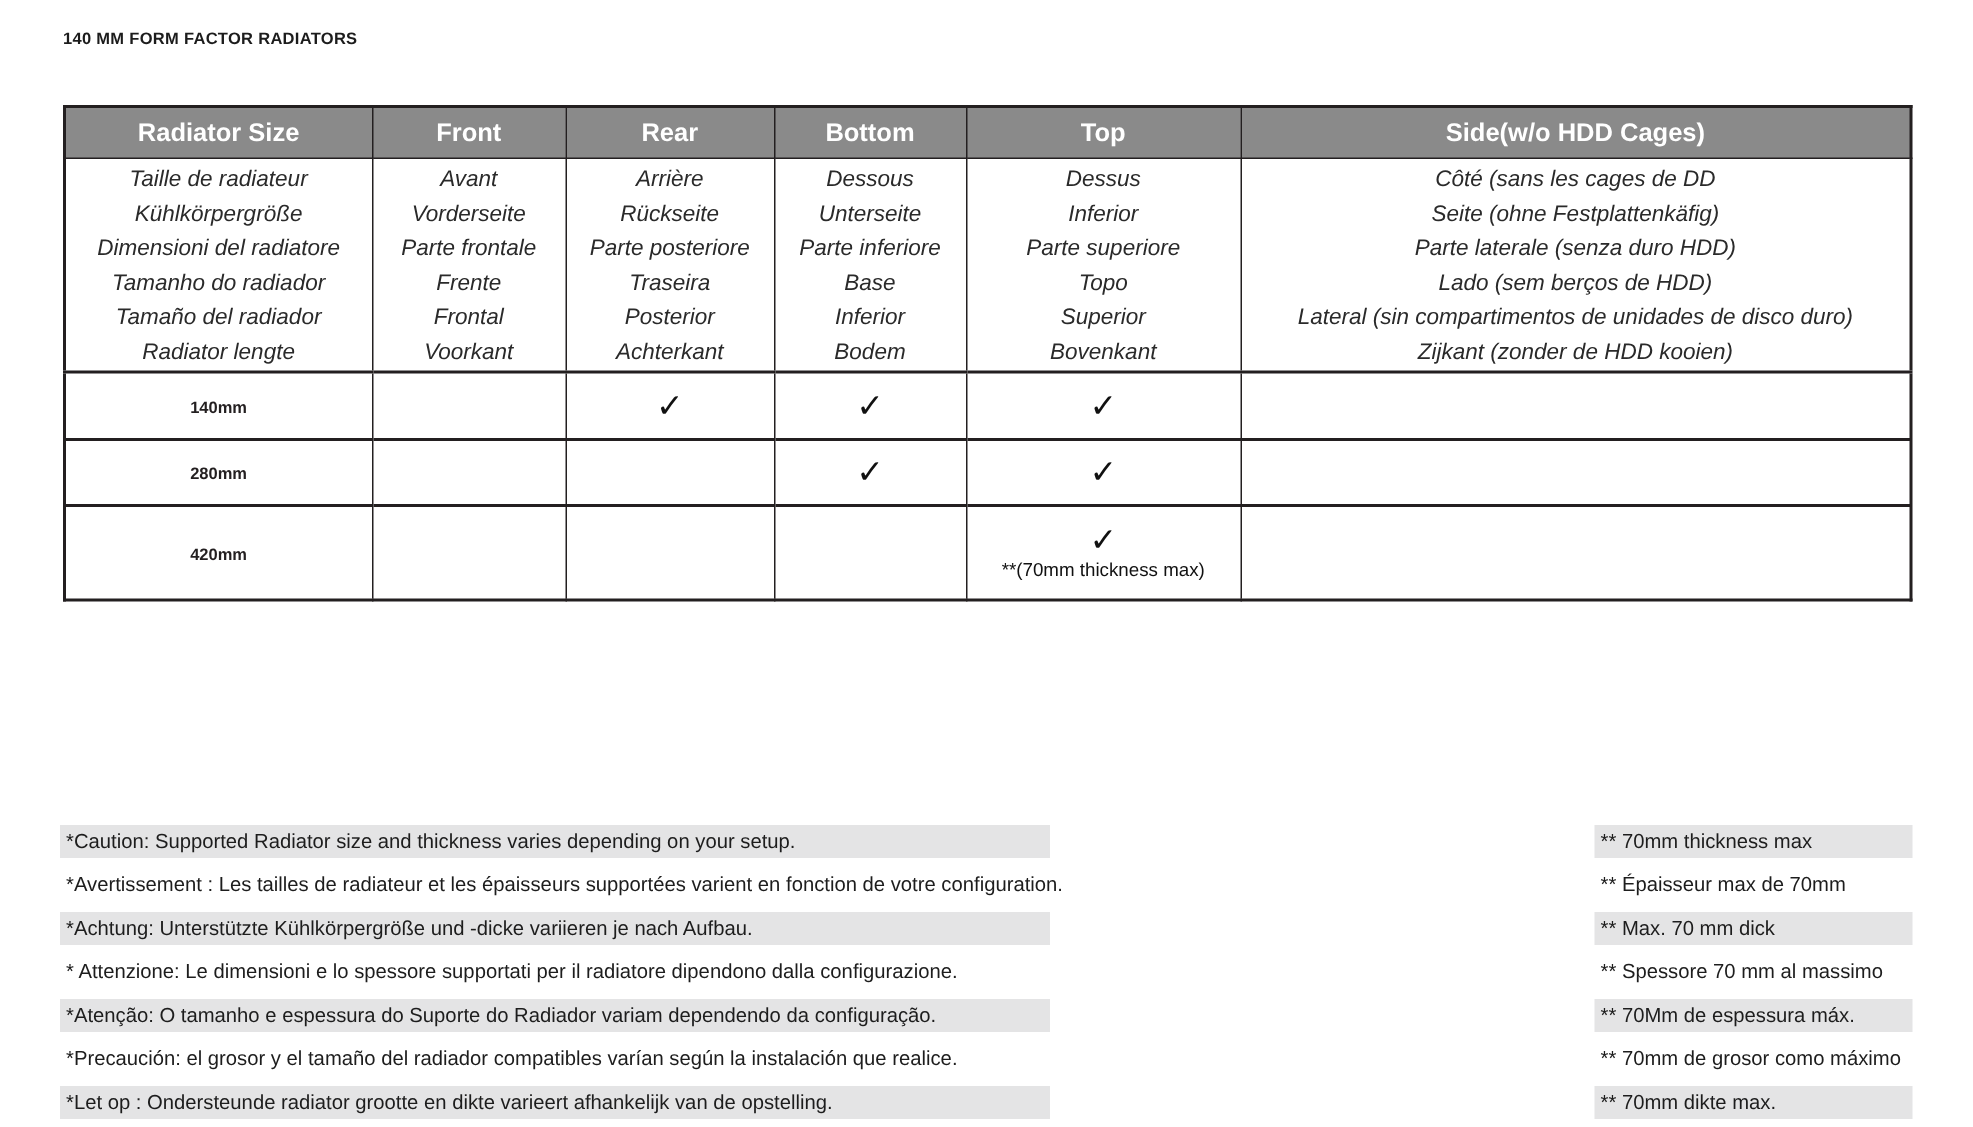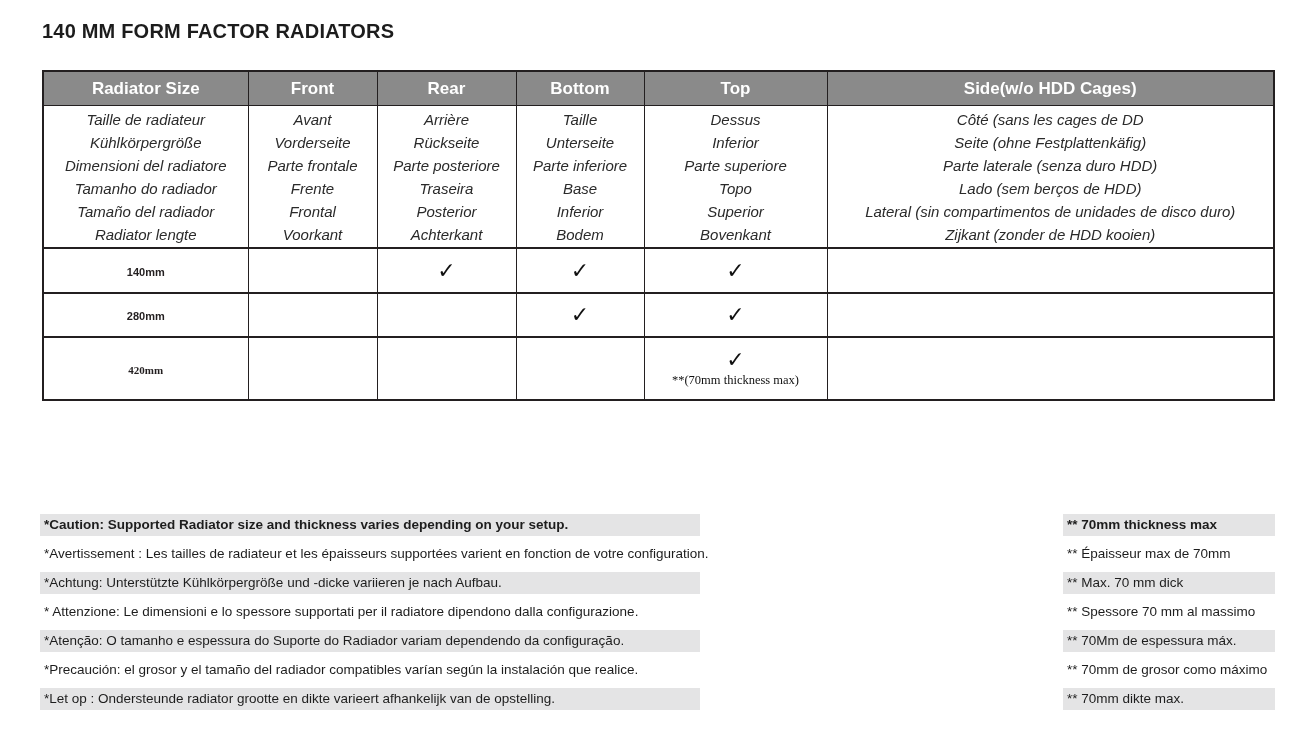--- a/index.html
+++ b/index.html
@@ -4,21 +4,21 @@
 <style>
   html,body{margin:0;padding:0;}
   body{
     width:1315px;height:751px;position:relative;background:#ffffff;
     font-family:"Liberation Sans","DejaVu Sans",sans-serif;
     color:var(--text,#231f20);
     -webkit-font-smoothing:antialiased;
   }
   .title{
     position:absolute;left:42px;top:20px;margin:0;
-    font-size:20px;font-weight:700;letter-spacing:.2px;color:#1c1c1c;
+    font-size:11px;font-weight:700;letter-spacing:.2px;color:#1c1c1c;
   }
   table.radiator-table{
     position:absolute;left:42px;top:70px;width:1231px;
     border-collapse:collapse;table-layout:fixed;
     border:2px solid var(--border,#231f20);
   }
   table.radiator-table th,
   table.radiator-table td{
     border:1px solid var(--border,#231f20);
     padding:0;text-align:center;vertical-align:middle;
@@ -39,21 +39,21 @@
   }
   .cell-stack{display:flex;flex-direction:column;align-items:center;justify-content:center;gap:3px;}
   .top-note{font-size:12.5px;line-height:1.1;color:#111;}
   .notes-left{position:absolute;left:40px;top:514px;width:660px;}
   .notes-right{position:absolute;left:1063px;top:514px;width:212px;}
   .note-row{
     height:22px;line-height:22px;margin-bottom:7px;
     font-size:13.5px;padding-left:4px;white-space:nowrap;color:#1d1d1d;
   }
   .note-row.shaded{background:var(--note-shaded,#e4e4e5);}
-  .note-row.bold{font-weight:700;}
+  .note-row.bold{font-weight:400;margin-top:36px;}
 </style>
 </head>
 <body style="--header-bg: #8a8a8a; --header-text: #ffffff; --border: #231f20; --note-shaded: #e4e4e5; --text: #231f20;">
 
 <h1 class="title">140 MM FORM FACTOR RADIATORS</h1>
 
 <table class="radiator-table">
   <colgroup>
       <col style="width: 205px;">
       <col style="width: 129px;">
@@ -92,21 +92,21 @@
         </td>
         <td>
           <div class="translation-line">Arrière</div>
           <div class="translation-line">Rückseite</div>
           <div class="translation-line">Parte posteriore</div>
           <div class="translation-line">Traseira</div>
           <div class="translation-line">Posterior</div>
           <div class="translation-line">Achterkant</div>
         </td>
         <td>
-          <div class="translation-line">Taille</div>
+          <div class="translation-line">Dessous</div>
           <div class="translation-line">Unterseite</div>
           <div class="translation-line">Parte inferiore</div>
           <div class="translation-line">Base</div>
           <div class="translation-line">Inferior</div>
           <div class="translation-line">Bodem</div>
         </td>
         <td>
           <div class="translation-line">Dessus</div>
           <div class="translation-line">Inferior</div>
           <div class="translation-line">Parte superiore</div>
@@ -152,21 +152,21 @@
             <span class="check">✓</span>
           </div>
         </td>
         <td>
           <div class="cell-stack">
             <span class="check">✓</span>
           </div>
         </td>
         <td></td>
       </tr>
-      <tr class="data-row" style="height: 63px; font-family: Liberation Serif, serif;">
+      <tr class="data-row" style="height: 63px;">
         <td><span class="size-label">420mm</span></td>
         <td></td>
         <td></td>
         <td></td>
         <td>
           <div class="cell-stack">
             <span class="check">✓</span>
             <span class="top-note">**(70mm thickness max)</span>
           </div>
         </td>

